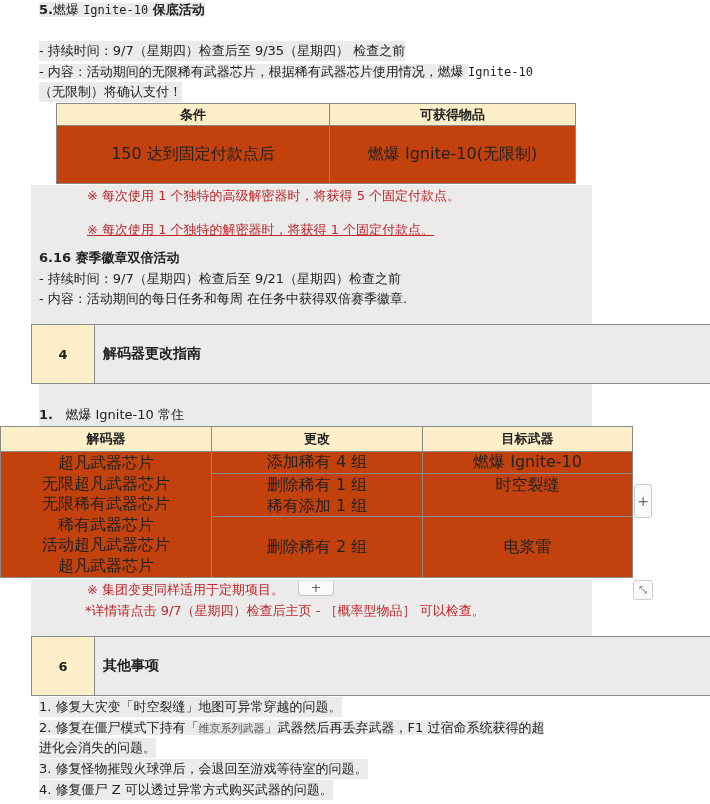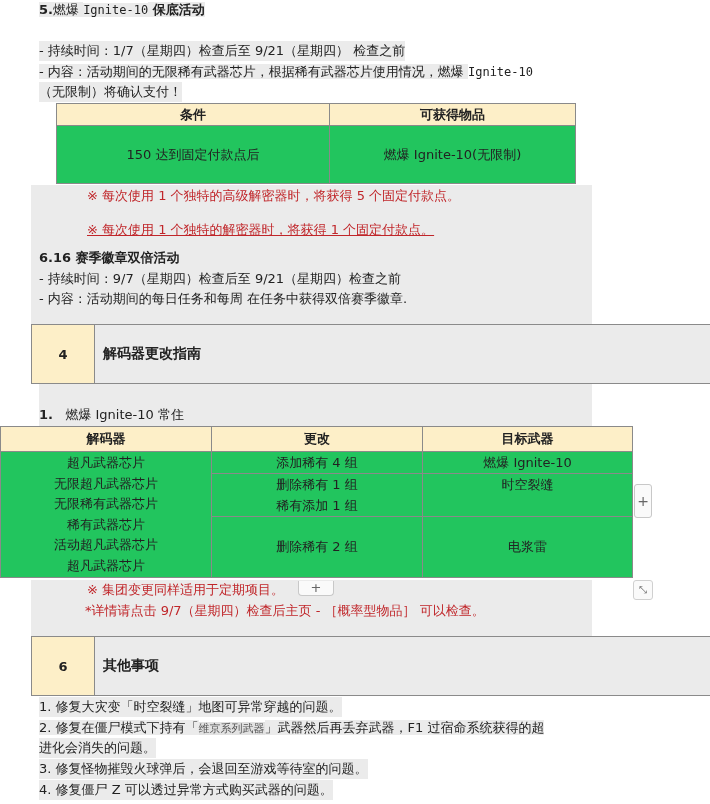--- a/index.html
+++ b/index.html
@@ -11,24 +11,24 @@
   .mono { font-family: "DejaVu Sans Mono", "Liberation Mono", monospace; font-size: 12px; }
   .hl { background: #ebebeb; }
   .bold { font-weight: bold; }
   .red { color: #c0262a; margin-left: 48px; }
   .line { position: absolute; white-space: nowrap; line-height: 20px; height: 20px; }
 
   
   .panel { position: absolute; background: #ebebeb; }
 
   
-  table.t { border-collapse: collapse; position: absolute; background: #22c55e; }
+  table.t { border-collapse: collapse; position: absolute; background: #c2410c; }
   table.t th, table.t td { border: 1px solid #8a8a8a; text-align: center; padding: 0; }
   table.t th { background: #fdefc8; font-weight: bold; font-size: 13px; }
-  table.t td { font-size: 13px; color: #222; }
+  table.t td { font-size: 16px; color: #222; }
 
   
   .sec { position: absolute; left: 31px; width: 679px; height: 58px; border: 1px solid #8a8a8a; border-right: none; background: #ebebeb; display: flex; }
   .sec .num { width: 62px; background: #fdefc8; border-right: 1px solid #8a8a8a; display: flex; align-items: center; justify-content: center; font-weight: bold; font-size: 13px; }
   .sec .title { display: flex; align-items: center; padding-left: 8px; font-weight: bold; font-size: 14px; }
 
   .btn-plus {
     position: absolute; width: 16px; height: 32px; border: 1px solid #c8c8c8; border-radius: 3px;
     background: #fafafa; color: #666; display: flex; align-items: center; justify-content: center; font-size: 14px;
   }
@@ -41,21 +41,21 @@
     background: #fafafa; color: #555; font-size: 10px; display: flex; align-items: center; justify-content: center;
   }
 </style>
 </head>
 <body>
 
 <div class="line" style="left:39px; top:0px;">
   <span class="hl bold">5.</span><span class="hl">燃爆 </span><span class="hl mono">Ignite-10</span><span class="hl bold"> 保底活动</span>
 </div>
 
-<div class="line hl" style="left:39px; top:41px;">-  持续时间：1/7（星期四）检查后至 9/21（星期四）  检查之前</div>
+<div class="line hl" style="left:39px; top:41px;">-  持续时间：9/7（星期四）检查后至 9/35（星期四）  检查之前</div>
 <div class="line" style="left:39px; top:62px;">
   <span class="hl">-  内容：活动期间的无限稀有武器芯片，根据稀有武器芯片使用情况，燃爆 </span><span class="mono">Ignite-10</span>
 </div>
 <div class="line hl" style="left:39px; top:82px;">（无限制）将确认支付！</div>
 
 <table class="t" style="left:56px; top:103px; width:520px;">
   <tbody>
       <tr style="height:22px;">
     <th style="width:272px;">条件</th>
     <th>可获得物品</th>

